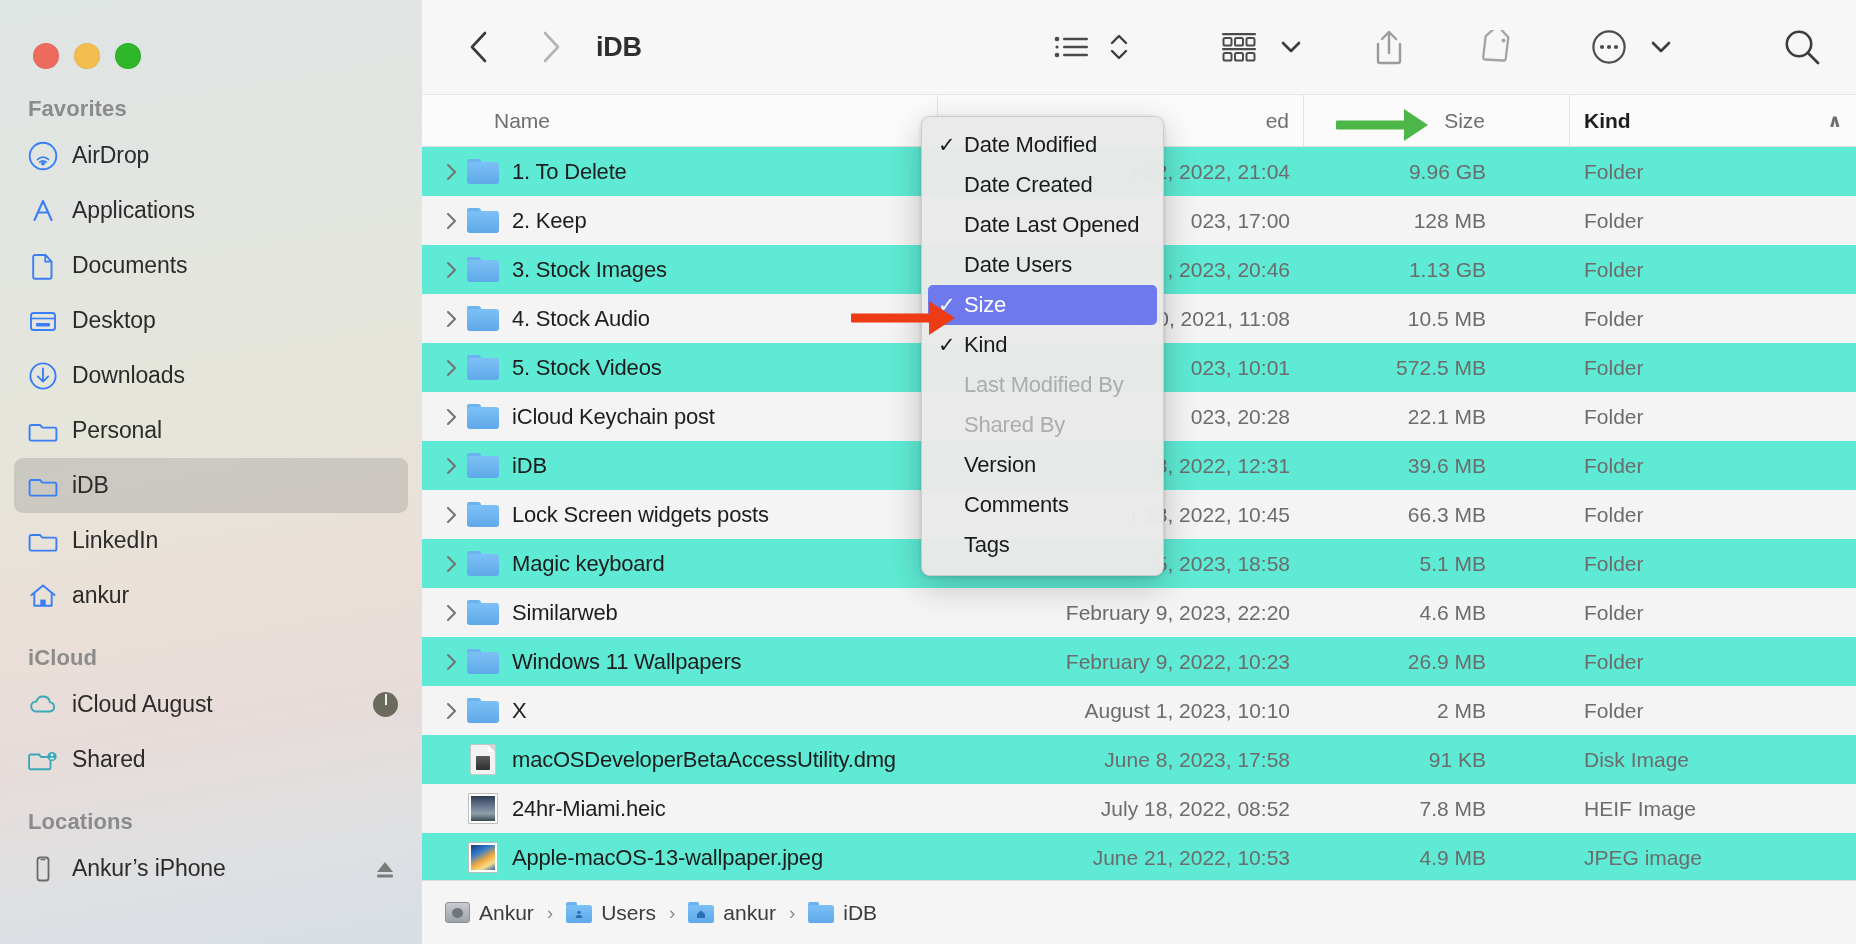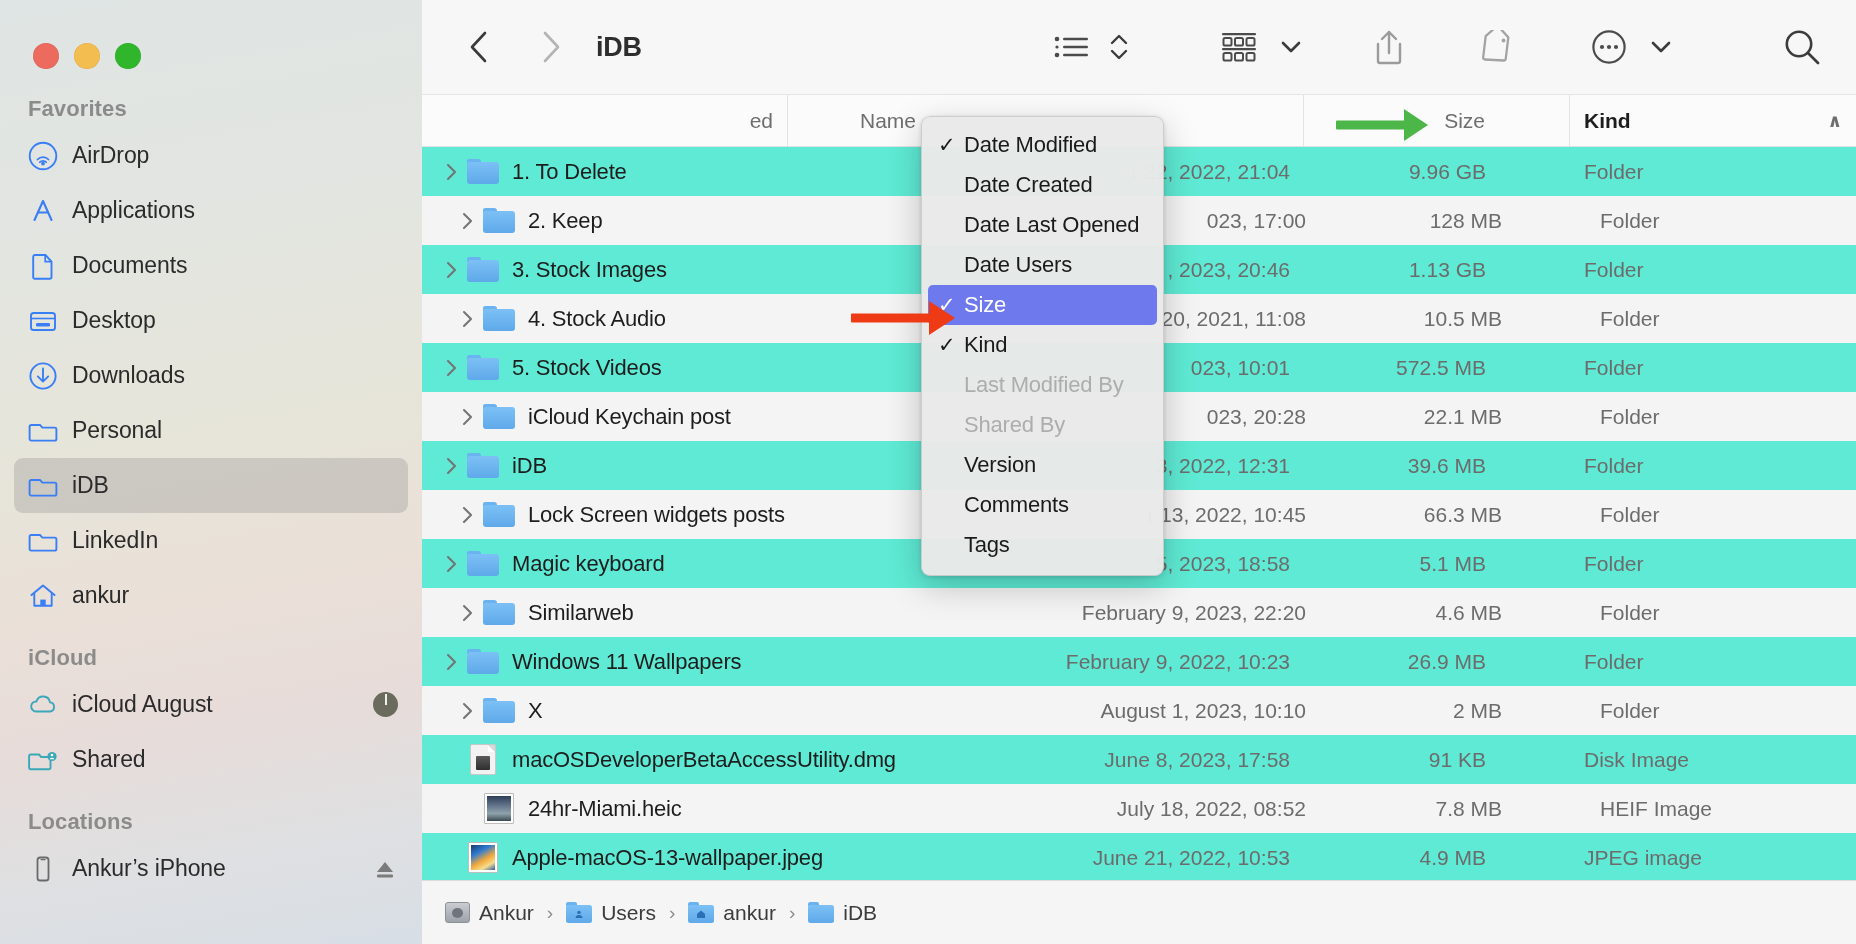--- a/index.html
+++ b/index.html
@@ -131,21 +131,21 @@
     overflow: hidden;
     background: #5eead4;
   }
   .row {
     display: flex; align-items: center;
     height: 49px;
     font-size: 22px;
     color: #1d1d1d;
     position: relative;
   }
-  .row.alt { background: #f4f4f4; padding-left: 16px; }
+  .row.alt { background: #f4f4f4; }
   .cell { display: flex; align-items: center; padding: 0 14px; }
   .cell.c-name { flex: 0 0 516px; padding-left: 14px; gap: 0; }
   .cell.c-date { flex: 0 0 366px; color: #6c6c6c; font-size: 21px; }
   .cell.c-size { flex: 0 0 266px; justify-content: flex-end; padding-right: 84px; color: #6c6c6c; font-size: 21px; }
   .cell.c-kind { flex: 1 1 auto; color: #6c6c6c; font-size: 21px; }
   .disclosure {
     width: 30px; flex: 0 0 30px; display:flex; align-items:center; justify-content:center;
     color: #7a7a7a;
   }
   .disclosure.empty { visibility: hidden; }
@@ -481,25 +481,25 @@
 
       <div class="tb-btn">
         <svg width="40" height="40" viewBox="0 0 40 40" fill="none">
           <circle cx="17" cy="17" r="12.2" stroke="#3c3c3c" stroke-width="2.6"></circle>
           <path d="M26 26 L36 36" stroke="#3c3c3c" stroke-width="2.8" stroke-linecap="round"></path>
         </svg>
       </div>
     </div>
 
     <div id="col-header">
+      <div class="col c-name">
+        <span>Name</span>
+      </div>
       <div class="col c-date">
         <span style="margin-left:auto">ed</span>
-      </div>
-      <div class="col c-name">
-        <span>Name</span>
       </div>
       <div class="col c-size">
         <span>Size</span>
       </div>
       <div class="col c-kind active">
         <span>Kind</span>
         <span class="sort-chevron">∧</span>
       </div>
     </div>
 

